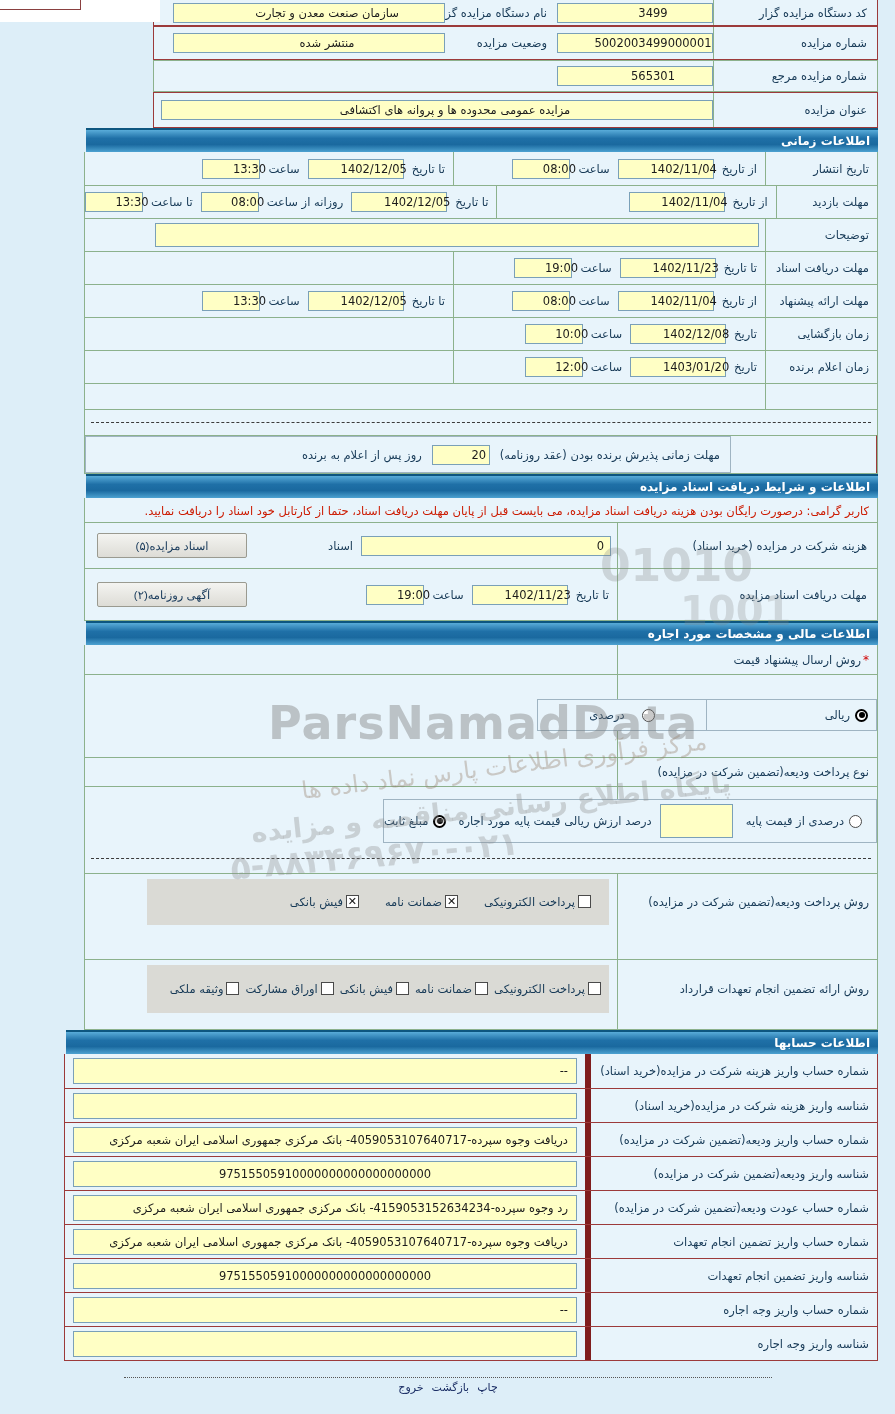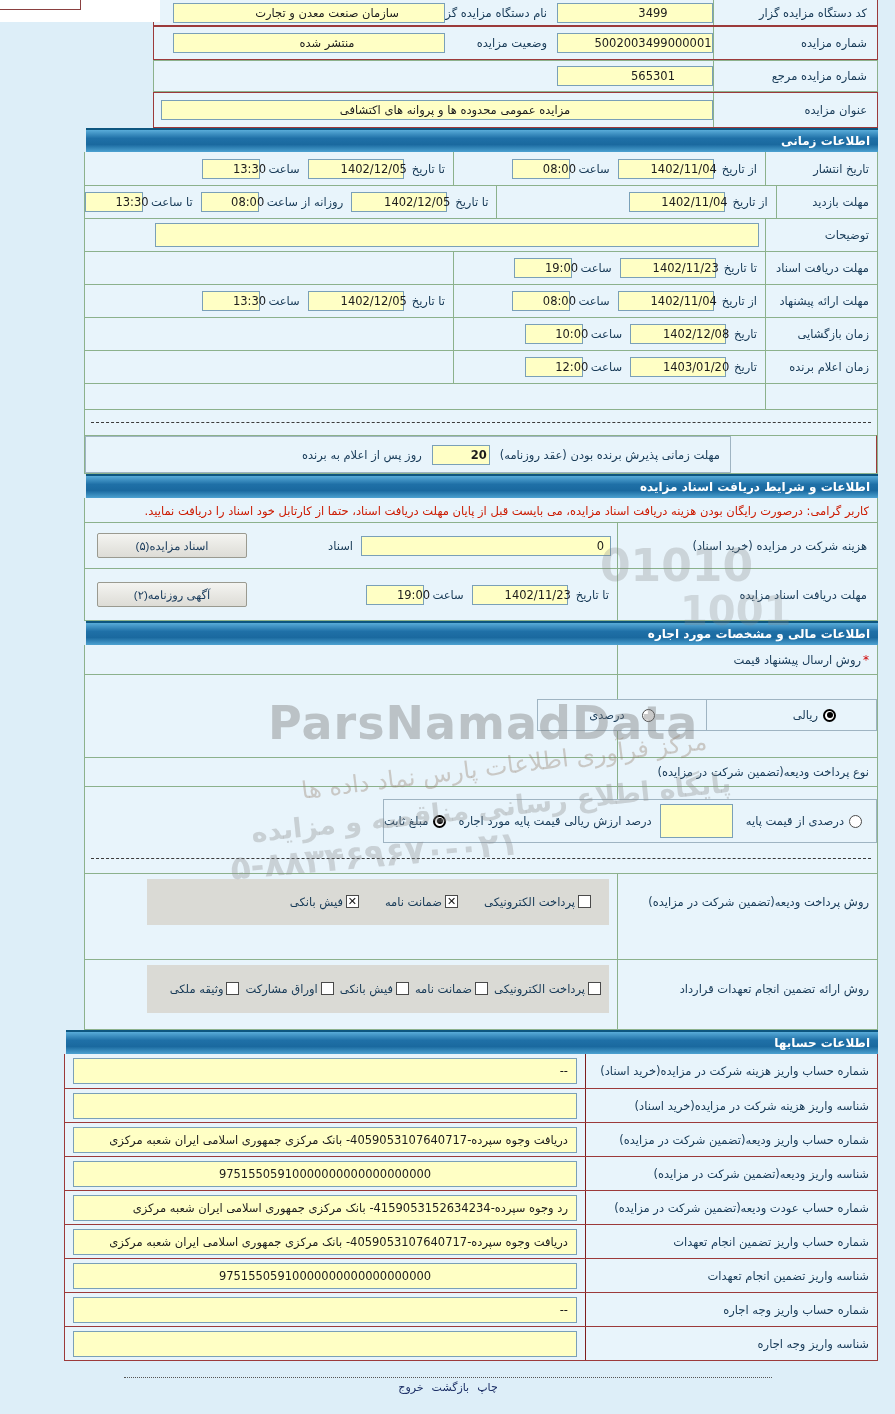--- a/index.html
+++ b/index.html
@@ -62,21 +62,21 @@
           border-left:1px solid #8cb18c;box-sizing:border-box;}
   .graybox{background:#dadad5;display:flex;align-items:center;justify-content:flex-start;
            padding:0 18px;gap:26px;box-sizing:border-box;}
   .cbitem{display:flex;align-items:center;gap:3px;}
 
   
   .accttable{width:812px;border:1px solid #9c3a3a;border-top:none;background:#e8f4fb;}
   .arow{display:flex;align-items:center;height:34px;border-top:1px solid #9c3a3a;box-sizing:border-box;}
   .arow:first-child{border-top:none;}
   .alabel{width:292px;align-self:stretch;display:flex;align-items:center;padding-right:8px;
-          border-left:1px solid #7f1d1d;box-sizing:border-box;}
+          border-left:6px solid #7f1d1d;box-sizing:border-box;}
   .acell{flex:1;display:flex;align-items:center;padding:0 8px;}
   .ainp{flex:1;height:26px;background:#ffffc5;border:1px solid #7aa0b8;display:flex;align-items:center;
         justify-content:flex-start;padding:0 8px;font-size:11.5px;color:#1b1b1b;box-sizing:border-box;overflow:hidden;white-space:nowrap;}
 
   
   .footer{margin-top:16px;}
   .footer .dots{border-top:1px dotted #555;width:648px;margin:0 auto;}
   .flinks{display:flex;justify-content:center;gap:8px;padding-top:3px;}
   .flink{color:#1c2f66;font-size:11px;cursor:pointer;}
 
@@ -230,21 +230,21 @@
         <div class="tlabel"></div>
           <div style="flex:1;"></div>
       </div>
       <div class="trow" style="height:26px;padding:0 6px;">
         <div class="dashedline"></div>
       </div>
       <div class="trow" style="height:38px;border-right:1px solid #9c3a3a;">
         <div style="flex:1;"></div>
         <div class="row" style="border:1px solid #9fb4c2;height:100%;width:646px;padding-right:10px;background:#e8f4fb;">
           <span class="lbl">مهلت زمانی پذیرش برنده بودن (عقد روزنامه)</span>
-          <span class="inp" style="width:58px;margin:0 10px;font-weight:bold;">20</span>
+          <span class="inp" style="width:58px;margin:0 10px;">20</span>
           <span class="lbl">روز پس از اعلام به برنده</span>
         </div>
       </div>
     </div>
 
     <div class="sech" style="width:792px;padding-left:46px;">اطلاعات و شرایط دریافت اسناد مزایده</div>
     <div class="docstable">
       <div class="warn">کاربر گرامی: درصورت رایگان بودن هزینه دریافت اسناد مزایده، می بایست قبل از پایان مهلت دریافت اسناد، حتما از کارتابل خود اسناد را دریافت نمایید.</div>
 
       <div class="drow" style="height:46px;">
@@ -277,21 +277,21 @@
           <span>روش ارسال پیشنهاد قیمت</span>
         </div>
         <div style="flex:1;"></div>
       </div>
       <div class="frow" style="height:24px;">
         <div class="flabel"></div>
           <div style="flex:1;"></div>
       </div>
       <div class="frow" style="height:32px;">
         <div class="row" style="border:1px solid #9fb4c2;height:100%;width:340px;">
-          <div class="row" style="width:170px;height:100%;border-left:1px solid #9fb4c2;padding-right:40px;gap:5px;">
+          <div class="row" style="width:170px;height:100%;border-left:1px solid #9fb4c2;padding-right:8px;gap:5px;">
             <span class="rb on"></span>
             <span class="lbl">ریالی</span>
           </div>
           <div class="row" style="flex:1;height:100%;justify-content:center;gap:17px;">
             <span class="rb"></span>
             <span class="lbl">درصدی</span>
           </div>
         </div>
         <div style="flex:1;"></div>
       </div>

